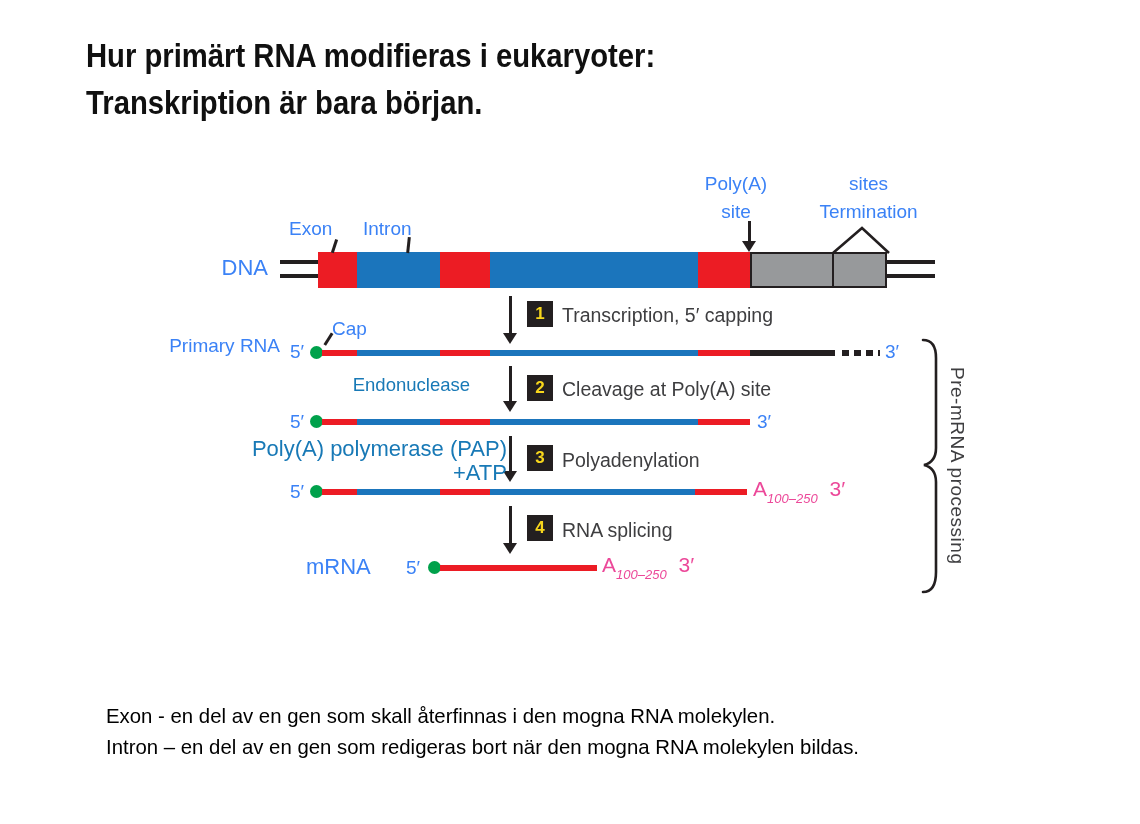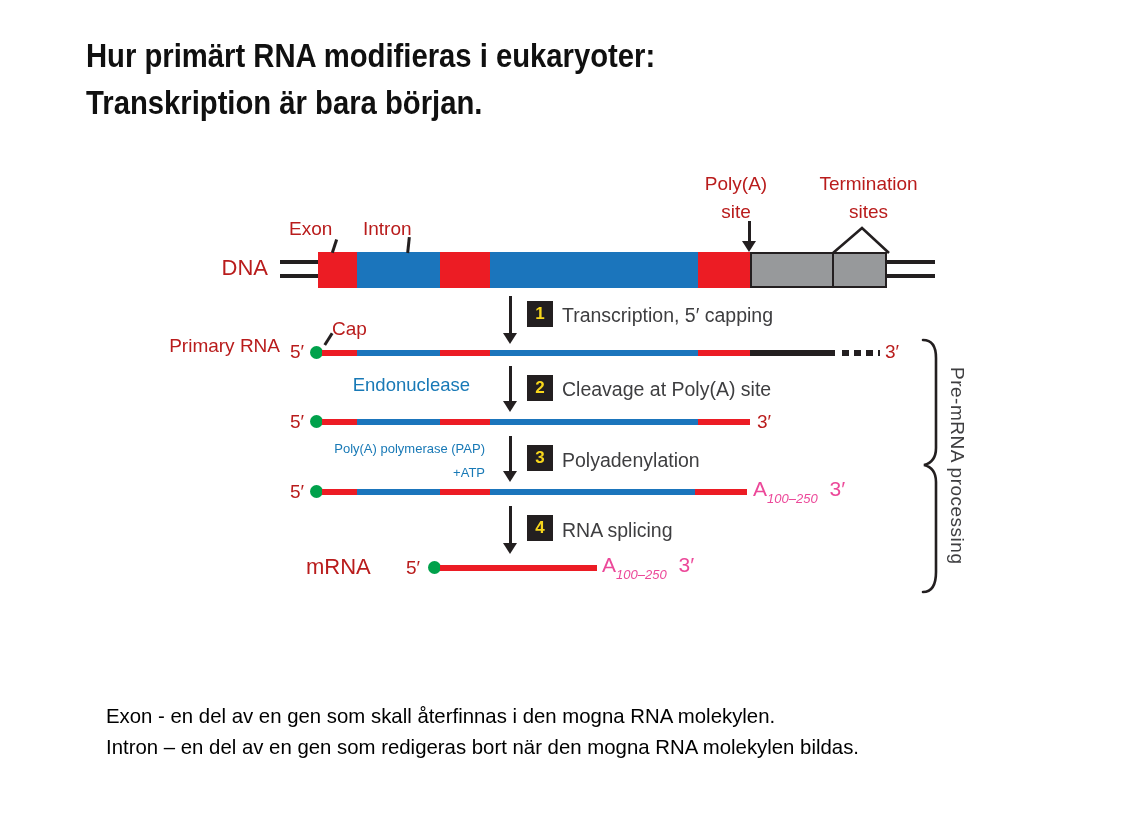--- a/index.html
+++ b/index.html
@@ -3,21 +3,21 @@
 <meta charset="utf-8">
 <style>
   html,body{margin:0;padding:0;background:#fff;}
   .slide{position:relative;width:1140px;height:824px;background:#ffffff;overflow:hidden;
          font-family:"Liberation Sans", sans-serif;}
   .abs{position:absolute;}
   
   .title{position:absolute;left:86px;top:32px;font-size:34px;font-weight:700;color:#101010;
          line-height:47px;transform:scaleX(.86);transform-origin:left top;white-space:nowrap;}
   
-  .fig{color:#b91c1c;font-size:19px;line-height:22px;}
+  .fig{color:#3b82f6;font-size:19px;line-height:22px;}
   .big{font-size:22px;}
   .teal{color:var(--teal);}
   .right{text-align:right;}
   .center{text-align:center;}
   
   .hline{background:var(--ink);height:4px;}
   .bar{display:flex;height:36px;}
   .bar .seg{height:100%;}
   .seg.red{background:var(--exon_red);}
   .seg.blue{background:var(--intron_blue);}
@@ -74,22 +74,22 @@
   <div class="abs fig" style="left:289px;top:218px;">Exon</div>
   <div class="abs fig" style="left:363px;top:218px;">Intron</div>
   <div class="abs tick" style="left:333px;top:239px;height:14px;transform:rotate(18deg);"></div>
   <div class="abs tick" style="left:407px;top:237px;height:16px;transform:rotate(6deg);"></div>
 
   <div class="abs fig center" style="left:676px;top:170px;width:120px;line-height:28px;">
     <div>Poly(A)</div>
     <div>site</div>
   </div>
   <div class="abs fig center" style="left:796px;top:170px;width:145px;line-height:28px;">
+    <div>sites</div>
     <div>Termination</div>
-    <div>sites</div>
   </div>
   <div class="abs shaft" style="left:748px;top:221px;height:21px;"></div>
   <div class="abs ahead" style="left:742px;top:241px;"></div>
   <svg class="abs" style="left:825px;top:224px;" width="70" height="32">
     <polyline points="8,29 37,4 64,29" fill="none" stroke="#231F20" stroke-width="2.6"></polyline>
   </svg>
 
   <div class="abs shaft" style="left:509px;top:296px;height:38px;"></div>
   <div class="abs ahead" style="left:503px;top:333px;"></div>
   <div class="abs stepbox" style="left:527px;top:301px;">
@@ -104,21 +104,21 @@
     </div>
   <div class="abs steplabel" style="left:562px;top:378px;">Cleavage at Poly(A) site</div>
   <div class="abs fig teal right" style="left:330px;top:374px;width:140px;font-size:18.5px;">Endonuclease</div>
 
   <div class="abs shaft" style="left:509px;top:436px;height:36px;"></div>
   <div class="abs ahead" style="left:503px;top:471px;"></div>
   <div class="abs stepbox" style="left:527px;top:445px;">
       <span>3</span>
     </div>
   <div class="abs steplabel" style="left:562px;top:449px;">Polyadenylation</div>
-  <div class="abs fig teal right" style="left:228px;top:437px;width:257px;font-size:13px;line-height:23.5px;">
+  <div class="abs fig teal right" style="left:250px;top:437px;width:257px;font-size:22px;line-height:23.5px;">
     <div>Poly(A) polymerase (PAP)</div>
     <div>+ATP</div>
   </div>
 
   <div class="abs shaft" style="left:509px;top:506px;height:38px;"></div>
   <div class="abs ahead" style="left:503px;top:543px;"></div>
   <div class="abs stepbox" style="left:527px;top:515px;">
       <span>4</span>
     </div>
   <div class="abs steplabel" style="left:562px;top:519px;">RNA splicing</div>

